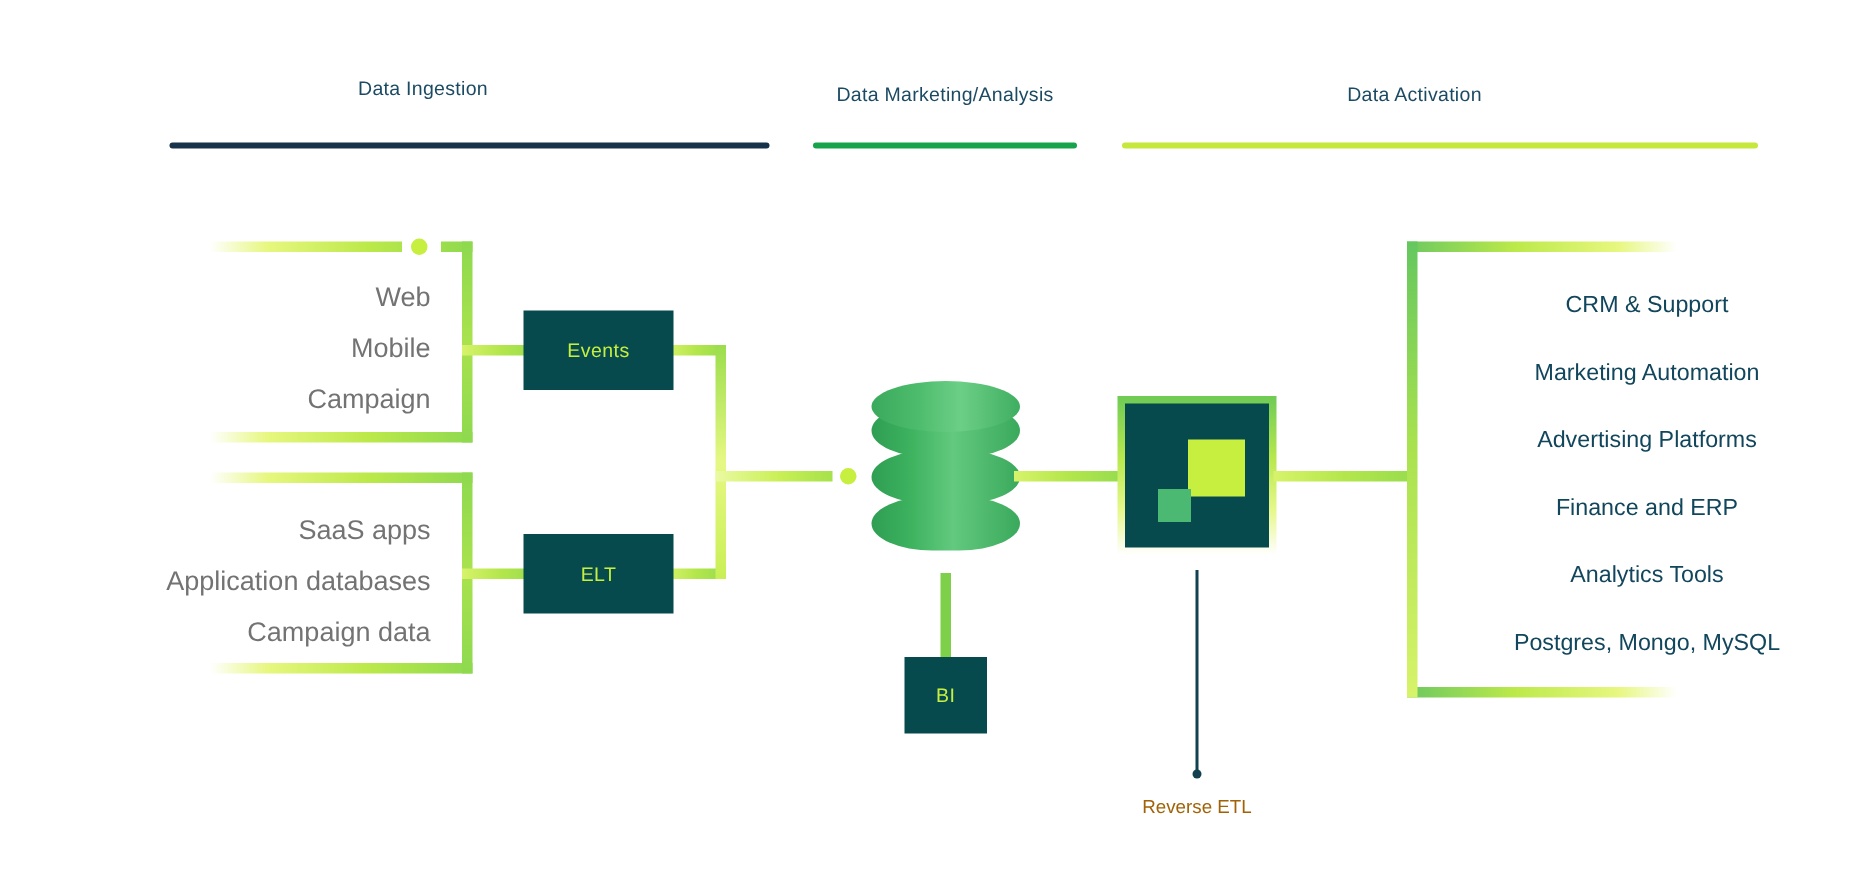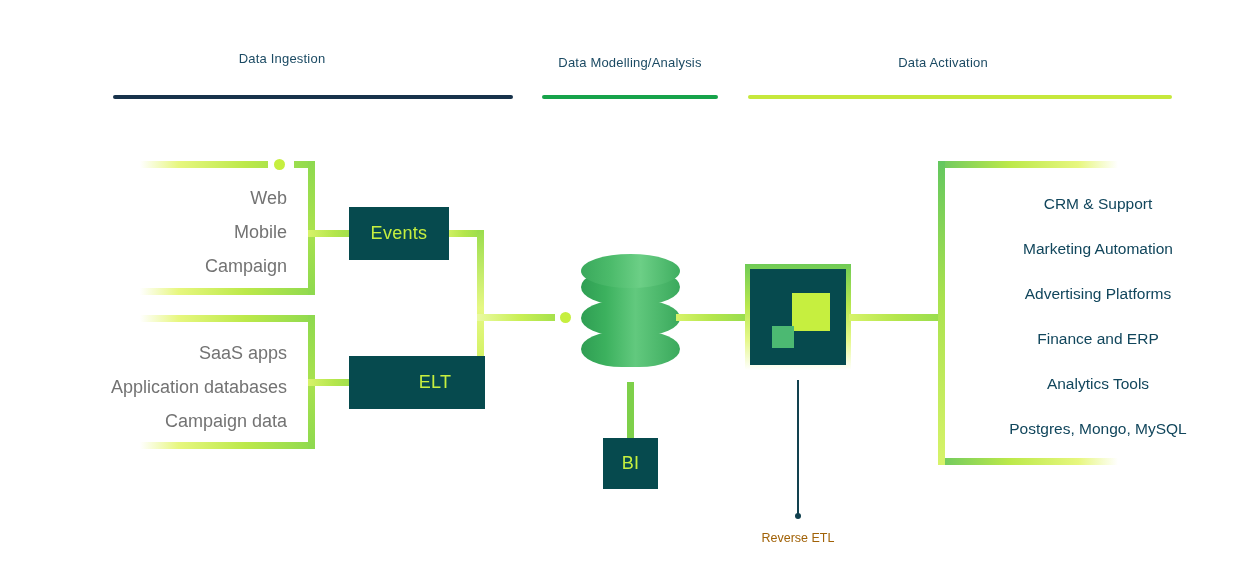--- a/index.html
+++ b/index.html
@@ -98,21 +98,21 @@
   .src-list div, .dst-list div { white-space: nowrap; }
 
   
   .proc-box {
     position: absolute;
     background: #064a4e;
     color: #c6ef3f;
     display: flex;
     align-items: center;
     justify-content: center;
-    font-size: 18px;
+    font-size: 13px;
     letter-spacing: .3px;
     z-index: 5;
   }
 
   
   .wire-h {
     position: absolute;
     height: 7px;
     background: linear-gradient(to right, #d7f36a 0%, #b4e64c 50%, #96dc4e 100%);
   }
@@ -186,21 +186,21 @@
   }
 </style>
 </head>
 <body>
 
 <div id="stage">
 
   <div class="sec-label" style="left:182px; top:51px; width:200px;">Data Ingestion</div>
   <div class="sec-rule" style="left:113px; top:95px; width:400px; background:#17324b;"></div>
 
-  <div class="sec-label" style="left:530px; top:55px; width:200px;">Data Modelling/Analysis</div>
+  <div class="sec-label" style="left:530px; top:55px; width:200px;">Data Marketing/Analysis</div>
   <div class="sec-rule" style="left:542px; top:95px; width:176px; background:#16a34a;"></div>
 
   <div class="sec-label" style="left:843px; top:55px; width:200px;">Data Activation</div>
   <div class="sec-rule" style="left:748px; top:95px; width:424px; background:#c6e83c;"></div>
 
   <div class="bracket left" style="left:140px; top:161px; width:175px; height:134px;">
     <div class="hbar top"></div>
     <div class="hbar bottom"></div>
     <div class="vbar"></div>
   </div>
@@ -225,21 +225,21 @@
     <div>Campaign data</div>
   </div>
 
   <div class="wire-h" style="left:308px; top:230px; width:52px;"></div>
   <div class="wire-h" style="left:308px; top:379px; width:52px;"></div>
 
   <div class="proc-box" style="left:349px; top:207px; width:100px; height:53px;">
     <span>Events</span>
   </div>
 
-  <div class="proc-box" style="left:349px; top:356px; width:100px; height:53px;padding-left:36px;">
+  <div class="proc-box" style="left:349px; top:356px; width:100px; height:53px;">
     <span>ELT</span>
   </div>
 
   <div class="wire-h" style="left:444px; top:230px; width:40px;"></div>
   <div class="wire-h" style="left:444px; top:379px; width:40px;"></div>
   <div class="wire-v" style="left:477px; top:230px; height:156px;"></div>
   <div class="wire-h pale" style="left:477px; top:314px; width:78px;"></div>
   <div class="node-dot" style="left:560px; top:312px;"></div>
 
   <div class="db" style="left:581px; top:269px; width:99px; height:98px;">

